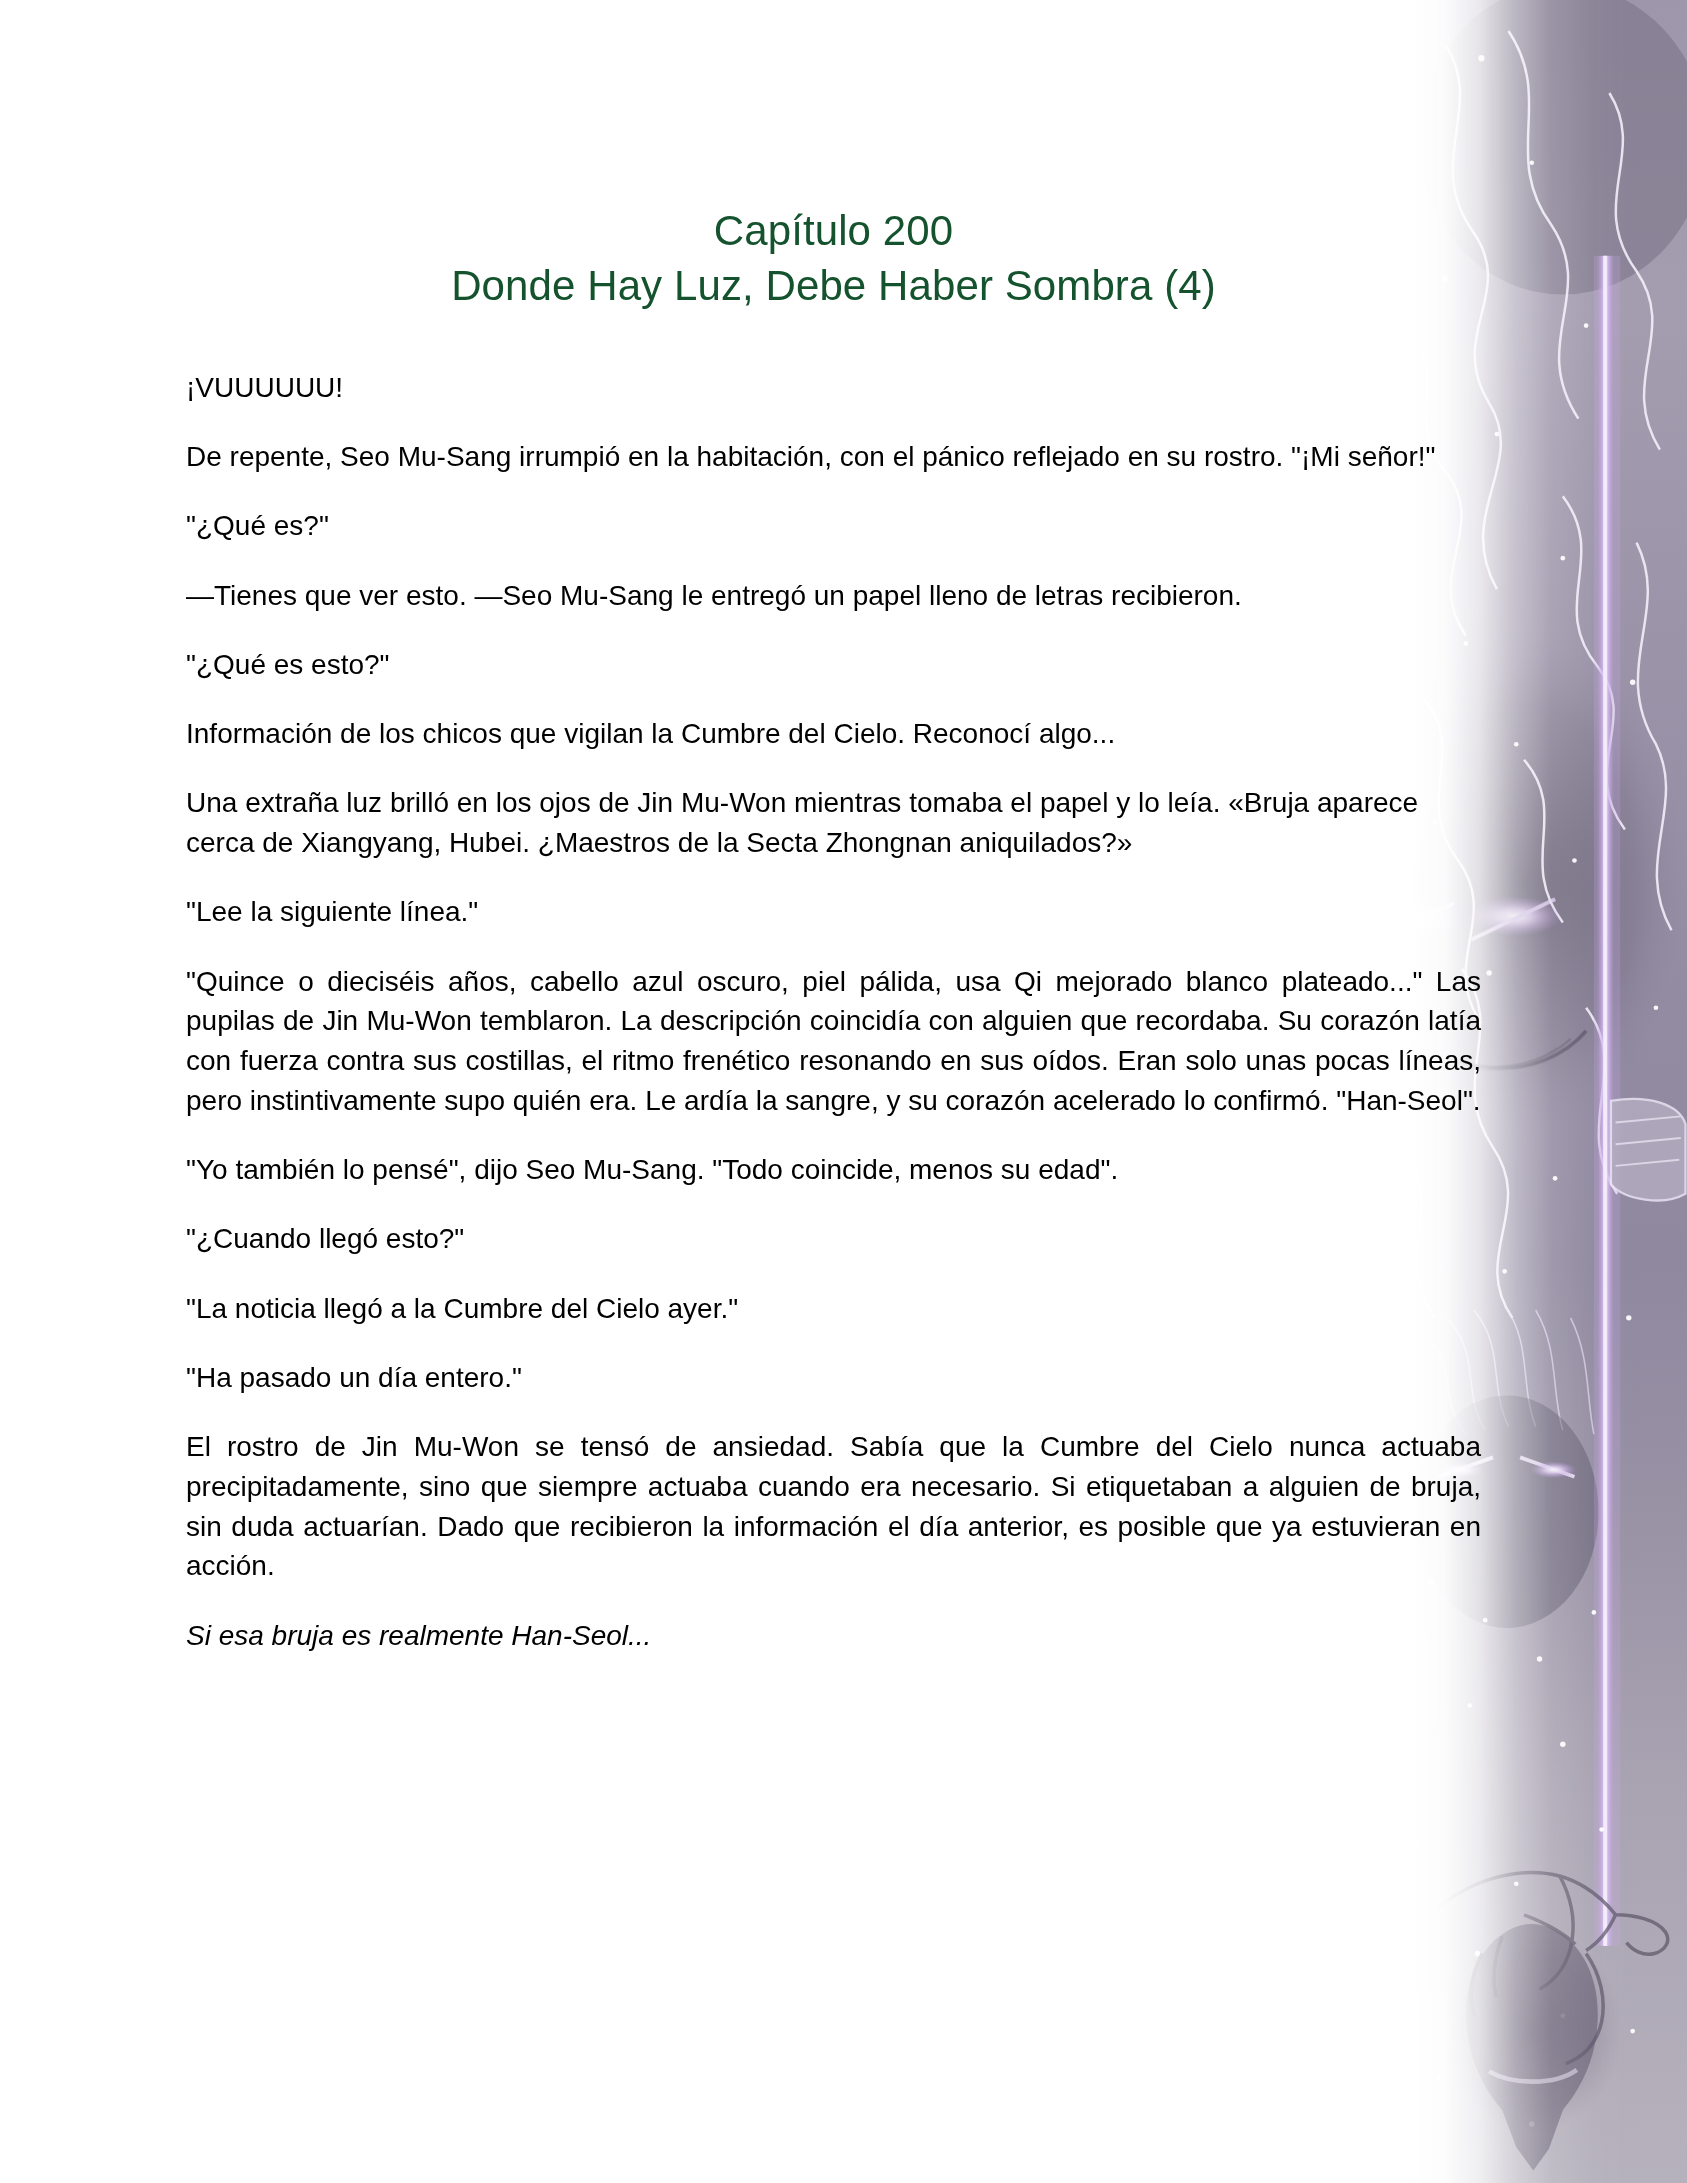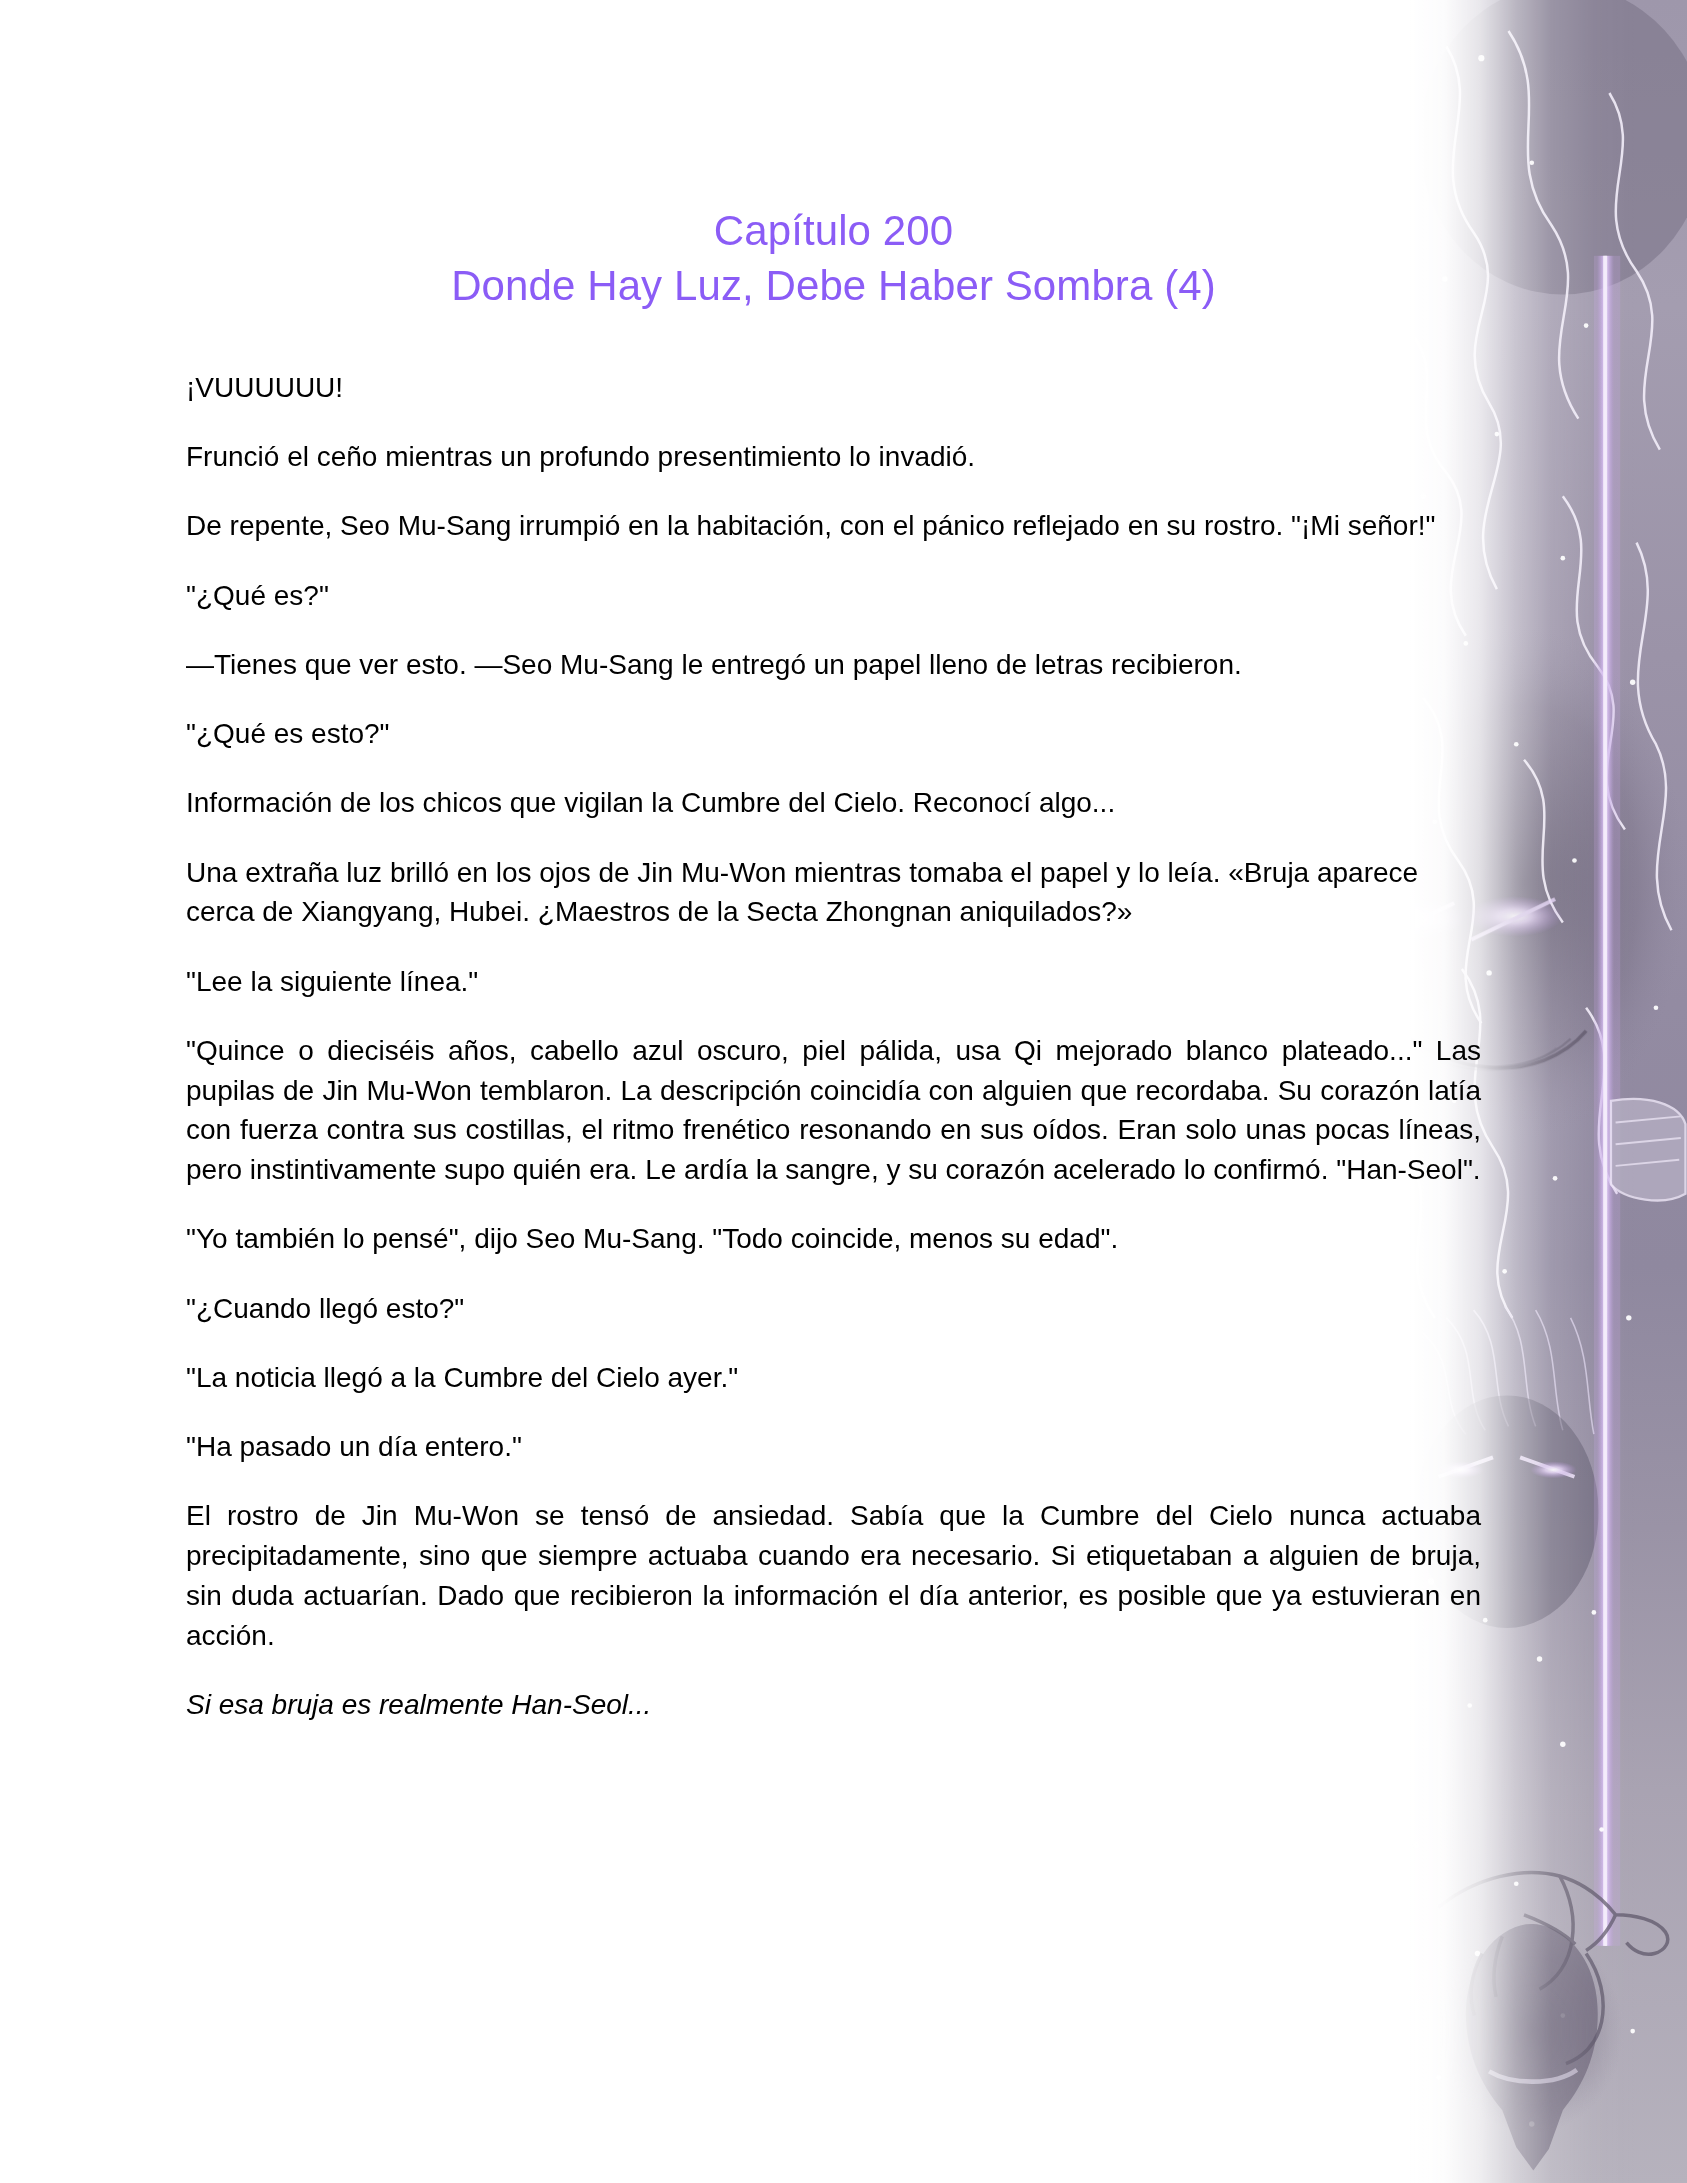--- a/index.html
+++ b/index.html
@@ -68,21 +68,21 @@
   .content {
     position: absolute;
     left: 186px;
     top: 0;
     width: 1295px;
   }
 
   .title-block {
     padding-top: 203px;
     text-align: center;
-    color: #8b5cf6;
+    color: #14532d;
   }
   .title-line {
     font-size: 42px;
     line-height: 1.32;
     font-weight: 400;
     letter-spacing: 0.1px;
     white-space: nowrap;
   }
   .title-line.second {
     font-size: 42px;
@@ -259,21 +259,20 @@
 
   <div class="content">
 
     <div class="title-block">
       <div class="title-line">Capítulo 200</div>
       <div class="title-line second">Donde Hay Luz, Debe Haber Sombra (4)</div>
     </div>
 
     <div class="body-block">
       <p class="para">¡VUUUUUU!</p>
-      <p class="para">Frunció el ceño mientras un profundo presentimiento lo invadió.</p>
       <p class="para">De repente, Seo Mu-Sang irrumpió en la habitación, con el pánico reflejado en su rostro. "¡Mi señor!"</p>
       <p class="para">"¿Qué es?"</p>
       <p class="para">—Tienes que ver esto. —Seo Mu-Sang le entregó un papel lleno de letras recibieron.</p>
       <p class="para">"¿Qué es esto?"</p>
       <p class="para">Información de los chicos que vigilan la Cumbre del Cielo. Reconocí algo...</p>
       <p class="para">Una extraña luz brilló en los ojos de Jin Mu-Won mientras tomaba el papel y lo leía. «Bruja aparece cerca de Xiangyang, Hubei. ¿Maestros de la Secta Zhongnan aniquilados?»</p>
       <p class="para">"Lee la siguiente línea."</p>
       <p class="para justify">"Quince o dieciséis años, cabello azul oscuro, piel pálida, usa Qi mejorado blanco plateado..." Las pupilas de Jin Mu-Won temblaron. La descripción coincidía con alguien que recordaba. Su corazón latía con fuerza contra sus costillas, el ritmo frenético resonando en sus oídos. Eran solo unas pocas líneas, pero instintivamente supo quién era. Le ardía la sangre, y su corazón acelerado lo confirmó. "Han-Seol".</p>
       <p class="para">"Yo también lo pensé", dijo Seo Mu-Sang. "Todo coincide, menos su edad".</p>
       <p class="para">"¿Cuando llegó esto?"</p>

